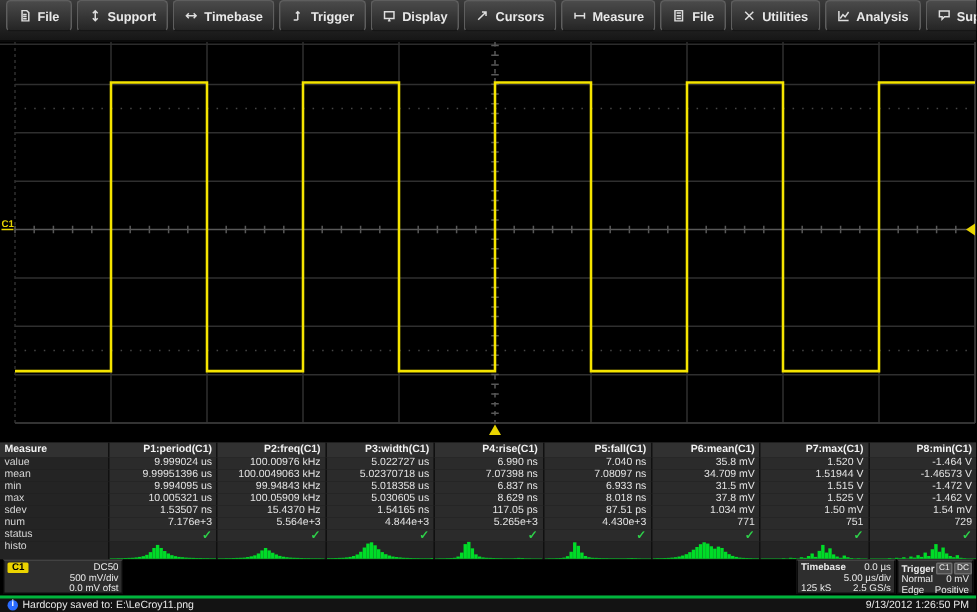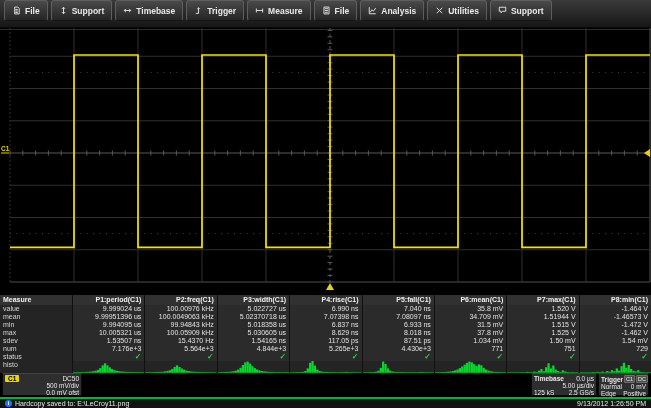--- a/index.html
+++ b/index.html
@@ -81,48 +81,64 @@
         <span class="icon">
           <svg width="9" height="9" viewBox="0 0 10 10" fill="none" stroke="#dedede" stroke-width="1.1">
             <path d="M2 8.2h3 M5 8.2V2 M3.6 3.4 5 2 6.4 3.4"></path>
           </svg>
         </span>
         <span>Trigger</span>
       </div>
       <div class="menu-btn">
         <span class="icon">
           <svg width="9" height="9" viewBox="0 0 10 10" fill="none" stroke="#dedede" stroke-width="1.1">
+            <path d="M1.5 2h7v5h-7z M4 8.8h2 M5 7v1.8"></path>
+          </svg>
+        </span>
+        <span>Display</span>
+      </div>
+      <div class="menu-btn">
+        <span class="icon">
+          <svg width="9" height="9" viewBox="0 0 10 10" fill="none" stroke="#dedede" stroke-width="1.1">
+            <path d="M2 8 7.8 2.2 M4.8 2.2h3v3"></path>
+          </svg>
+        </span>
+        <span>Cursors</span>
+      </div>
+      <div class="menu-btn">
+        <span class="icon">
+          <svg width="9" height="9" viewBox="0 0 10 10" fill="none" stroke="#dedede" stroke-width="1.1">
             <path d="M1.5 2.8v4.4 M8.5 2.8v4.4 M1.5 5h7"></path>
           </svg>
         </span>
         <span>Measure</span>
       </div>
       <div class="menu-btn">
         <span class="icon">
           <svg width="9" height="9" viewBox="0 0 10 10" fill="none" stroke="#dedede" stroke-width="1.1">
             <path d="M2.2 1.2h5.6v7.6H2.2z M3.4 3h3.2 M3.4 5h3.2 M3.4 7h3.2"></path>
           </svg>
         </span>
         <span>File</span>
       </div>
       <div class="menu-btn">
         <span class="icon">
           <svg width="9" height="9" viewBox="0 0 10 10" fill="none" stroke="#dedede" stroke-width="1.1">
+            <path d="M2 2 8 8 M8 2 2 8"></path>
+          </svg>
+        </span>
+        <span>Utilities</span>
+      </div>
+      <div class="menu-btn">
+        <span class="icon">
+          <svg width="9" height="9" viewBox="0 0 10 10" fill="none" stroke="#dedede" stroke-width="1.1">
             <path d="M1.4 1.4v7.2h7.2 M2.4 7 4.4 4.2 6 5.8 8.6 2.2"></path>
           </svg>
         </span>
         <span>Analysis</span>
-      </div>
-      <div class="menu-btn">
-        <span class="icon">
-          <svg width="9" height="9" viewBox="0 0 10 10" fill="none" stroke="#dedede" stroke-width="1.1">
-            <path d="M2 2 8 8 M8 2 2 8"></path>
-          </svg>
-        </span>
-        <span>Utilities</span>
       </div>
       <div class="menu-btn">
         <span class="icon">
           <svg width="9" height="9" viewBox="0 0 10 10" fill="none" stroke="#dedede" stroke-width="1.1">
             <path d="M1.4 1.4h7.2v4.4H5.2L3.4 7.6V5.8H1.4z"></path>
           </svg>
         </span>
         <span>Support</span>
       </div>
     </div>

